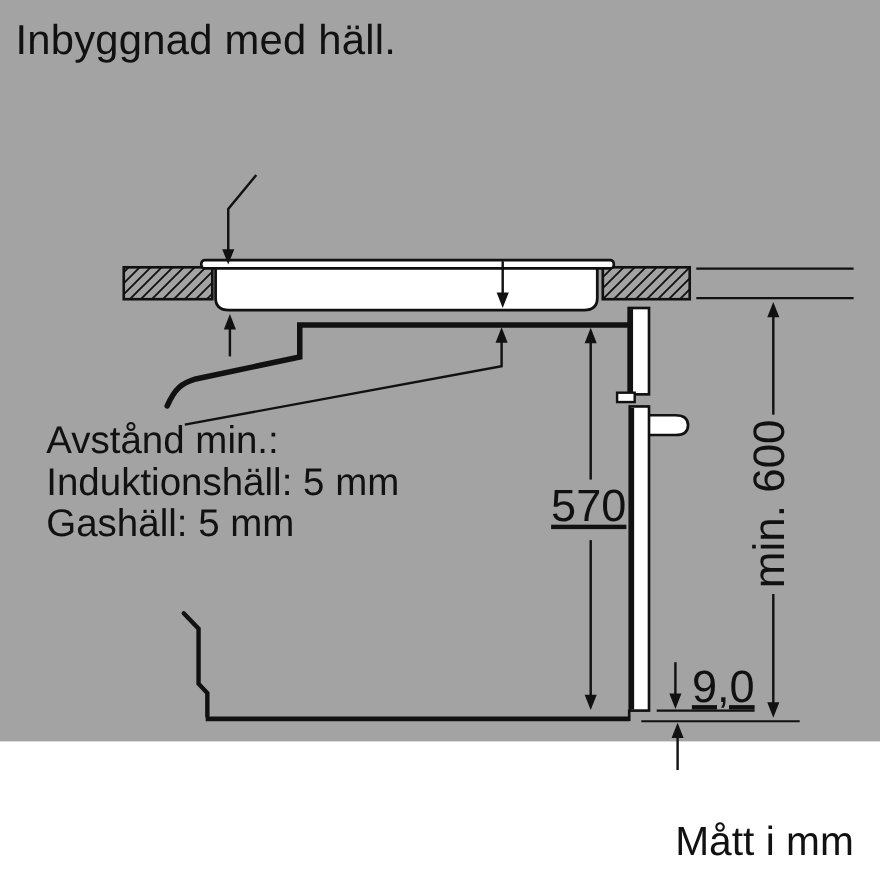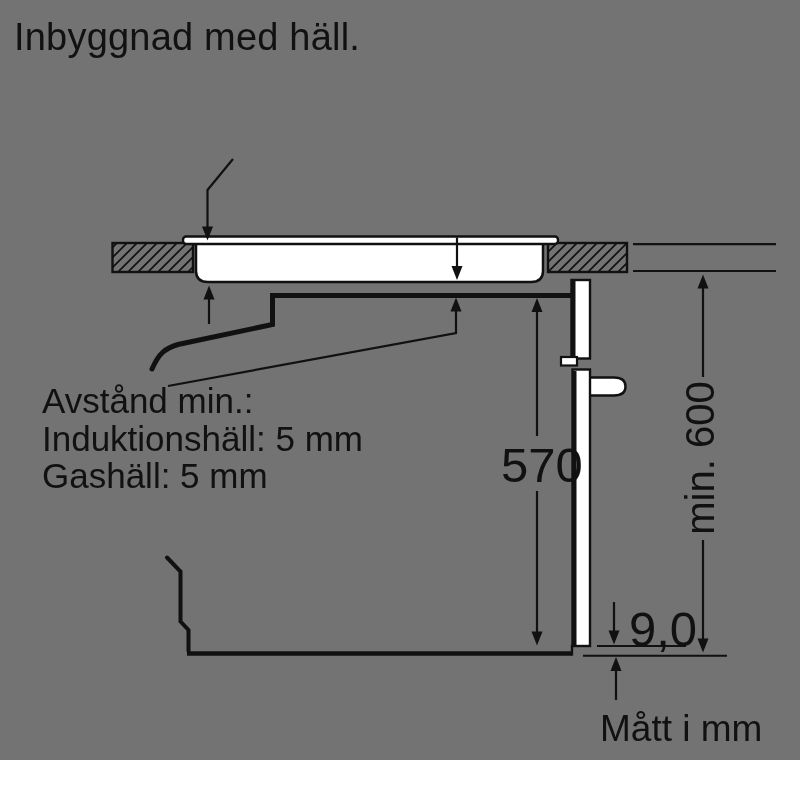--- a/index.html
+++ b/index.html
@@ -7,22 +7,22 @@
     padding: 0;
     background: #ffffff;
     width: 800px;
     height: 800px;
     overflow: hidden;
     font-family: "Liberation Sans", "DejaVu Sans", sans-serif;
   }
   .stage {
     position: relative;
     width: 800px;
-    height: 760px;
-    background: #737373;
+    height: 674px;
+    background: #a3a3a3;
     color: #111111;
   }
   .stage svg {
     position: absolute;
     left: 0;
     top: 0;
   }
   .txt {
     position: absolute;
     color: #111111;
@@ -40,21 +40,22 @@
     font-size: 37px;
     line-height: 39px;
   }
   .clearance {
     left: 42px;
     top: 382px;
     font-size: 35px;
     line-height: 37.5px;
   }
   .dim {
-    font-size: 49px;
+    font-size: 41px;
+    text-decoration: underline;
   }
   .dim-570 {
     left: 501px;
     top: 437px;
   }
   .dim-75 {
     left: 629px;
     top: 601px;
   }
   .dim-600 {
@@ -63,23 +64,23 @@
     width: 154px;
     height: 40px;
     font-size: 40px;
     line-height: 40px;
     text-align: center;
     transform: rotate(-90deg);
     transform-origin: 50% 50%;
   }
   .units-note {
     left: 600px;
-    top: 708px;
+    top: 744px;
     width: 190px;
-    text-align: left;
+    text-align: center;
     font-size: 37px;
   }
 </style>
 </head>
 <body>
 
 <div class="stage">
 
   <svg width="800" height="800" viewBox="0 0 800 800">
     <defs>

